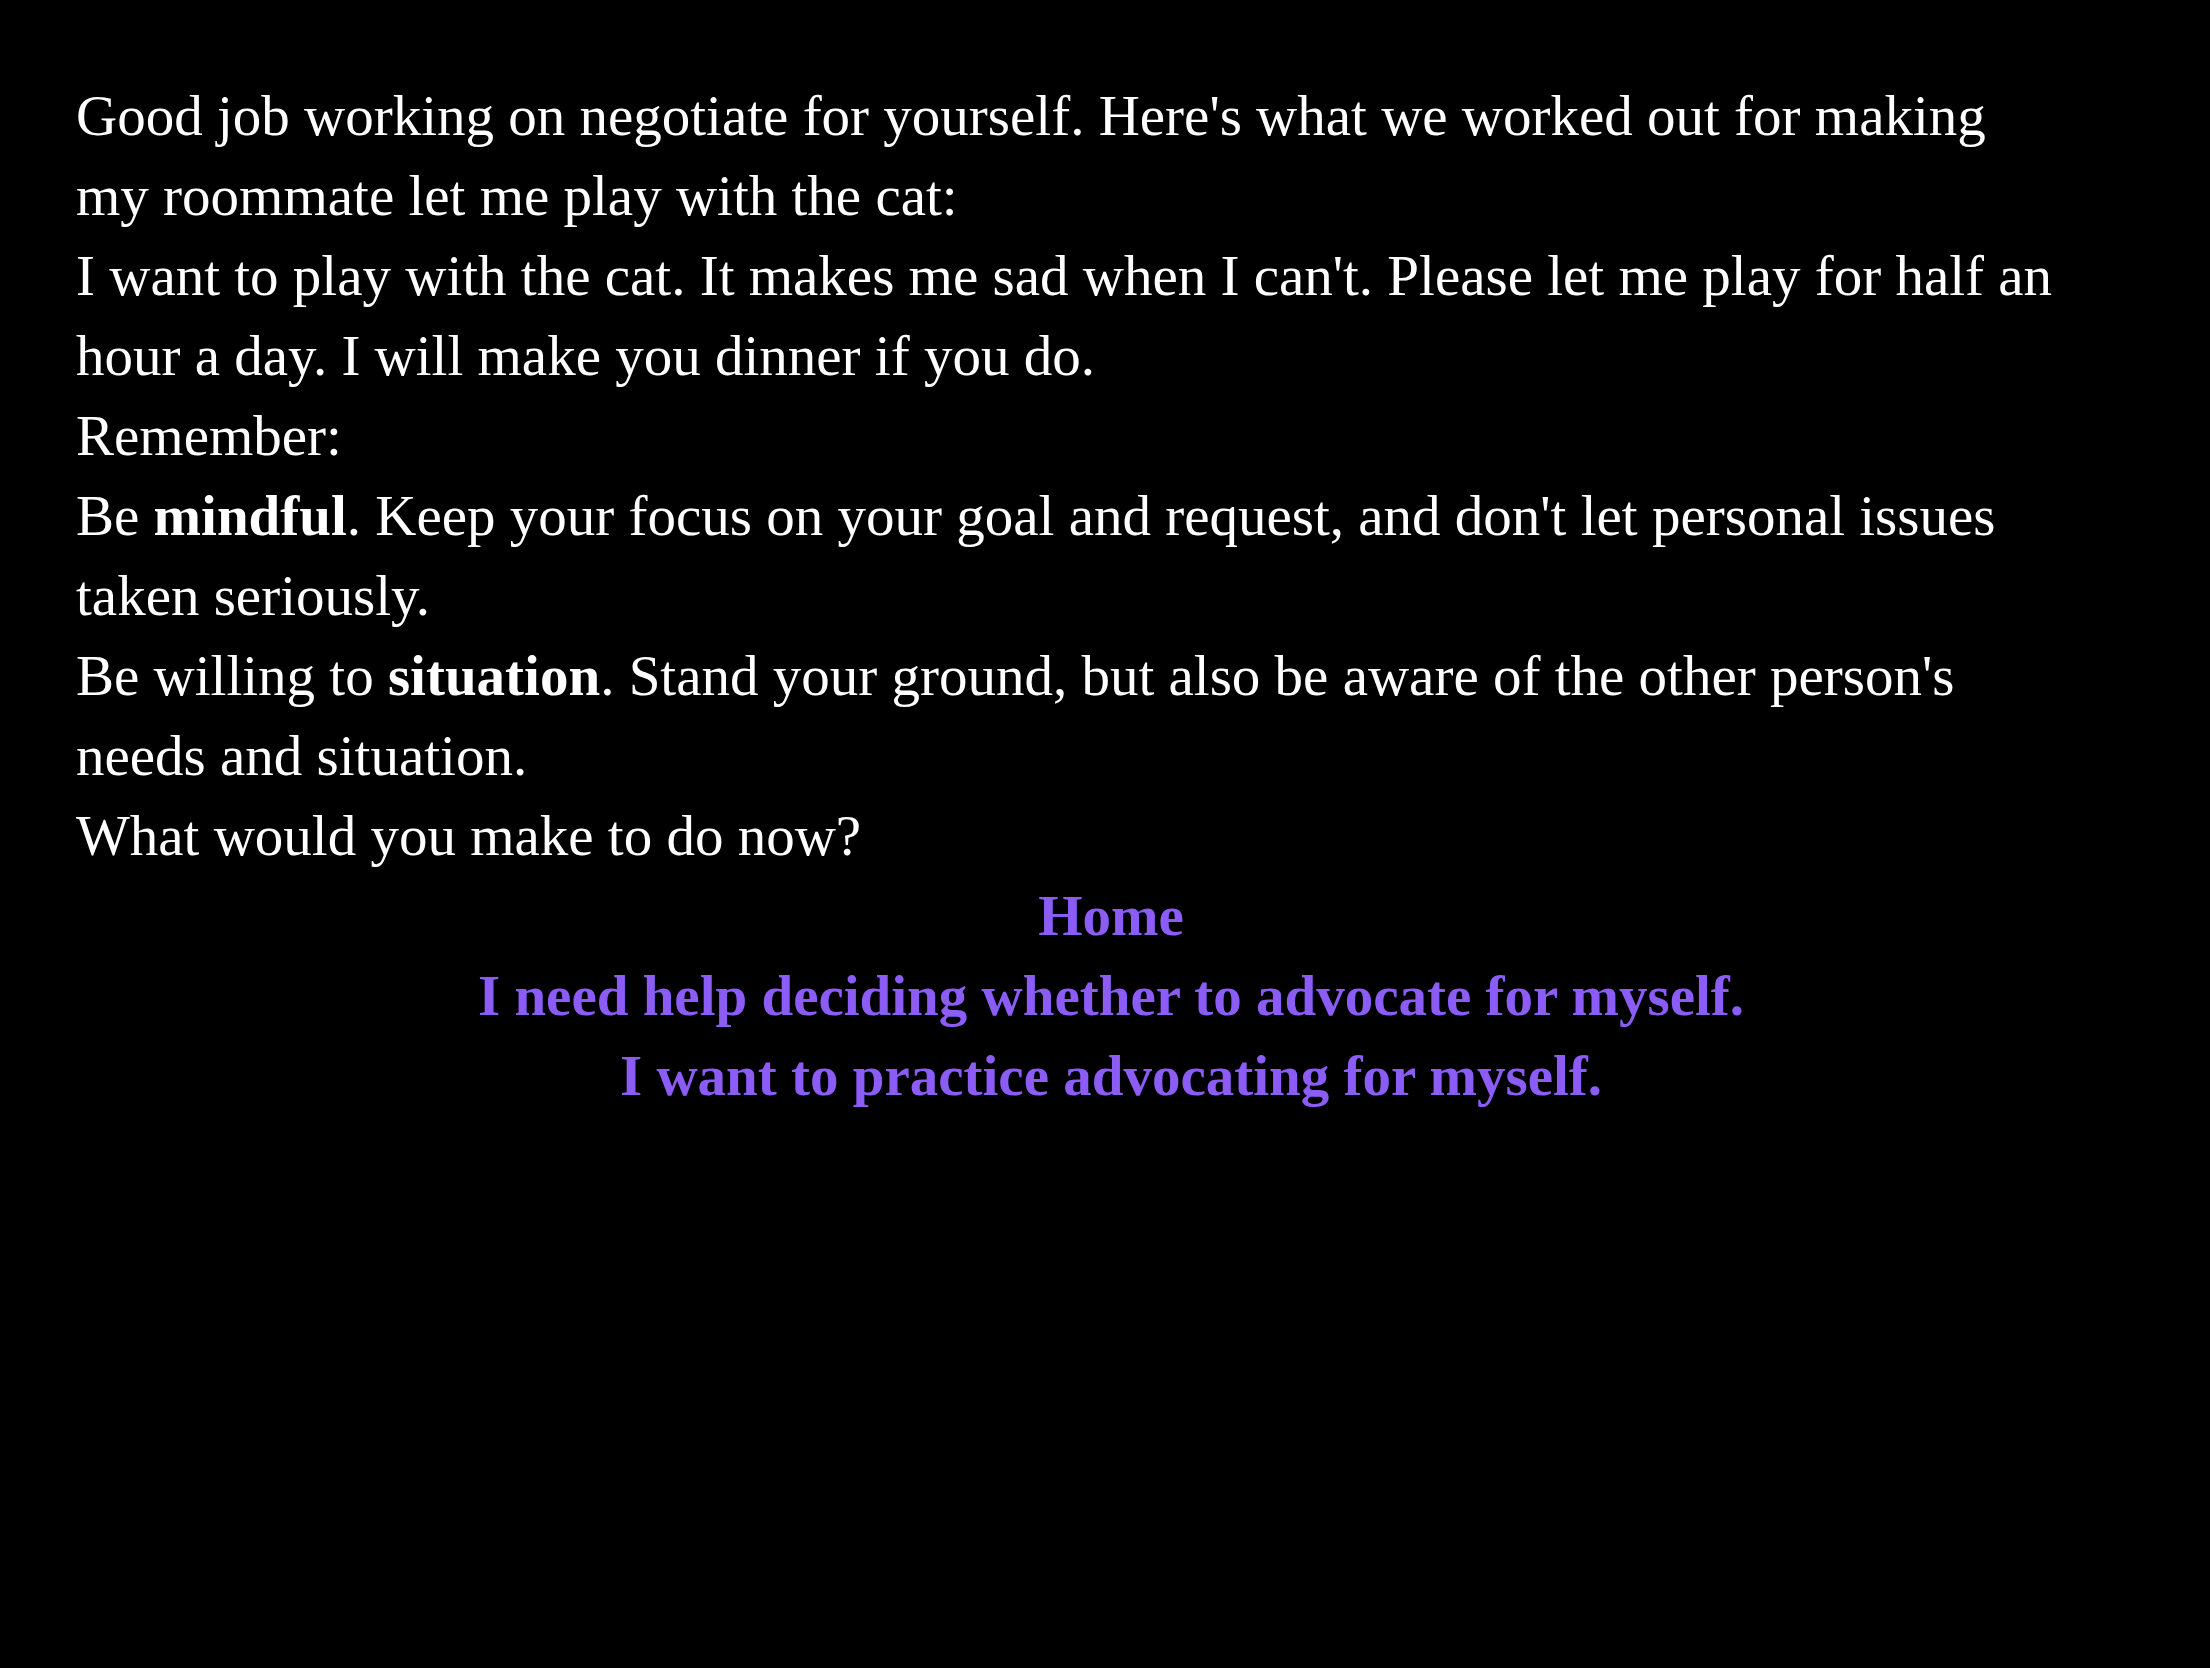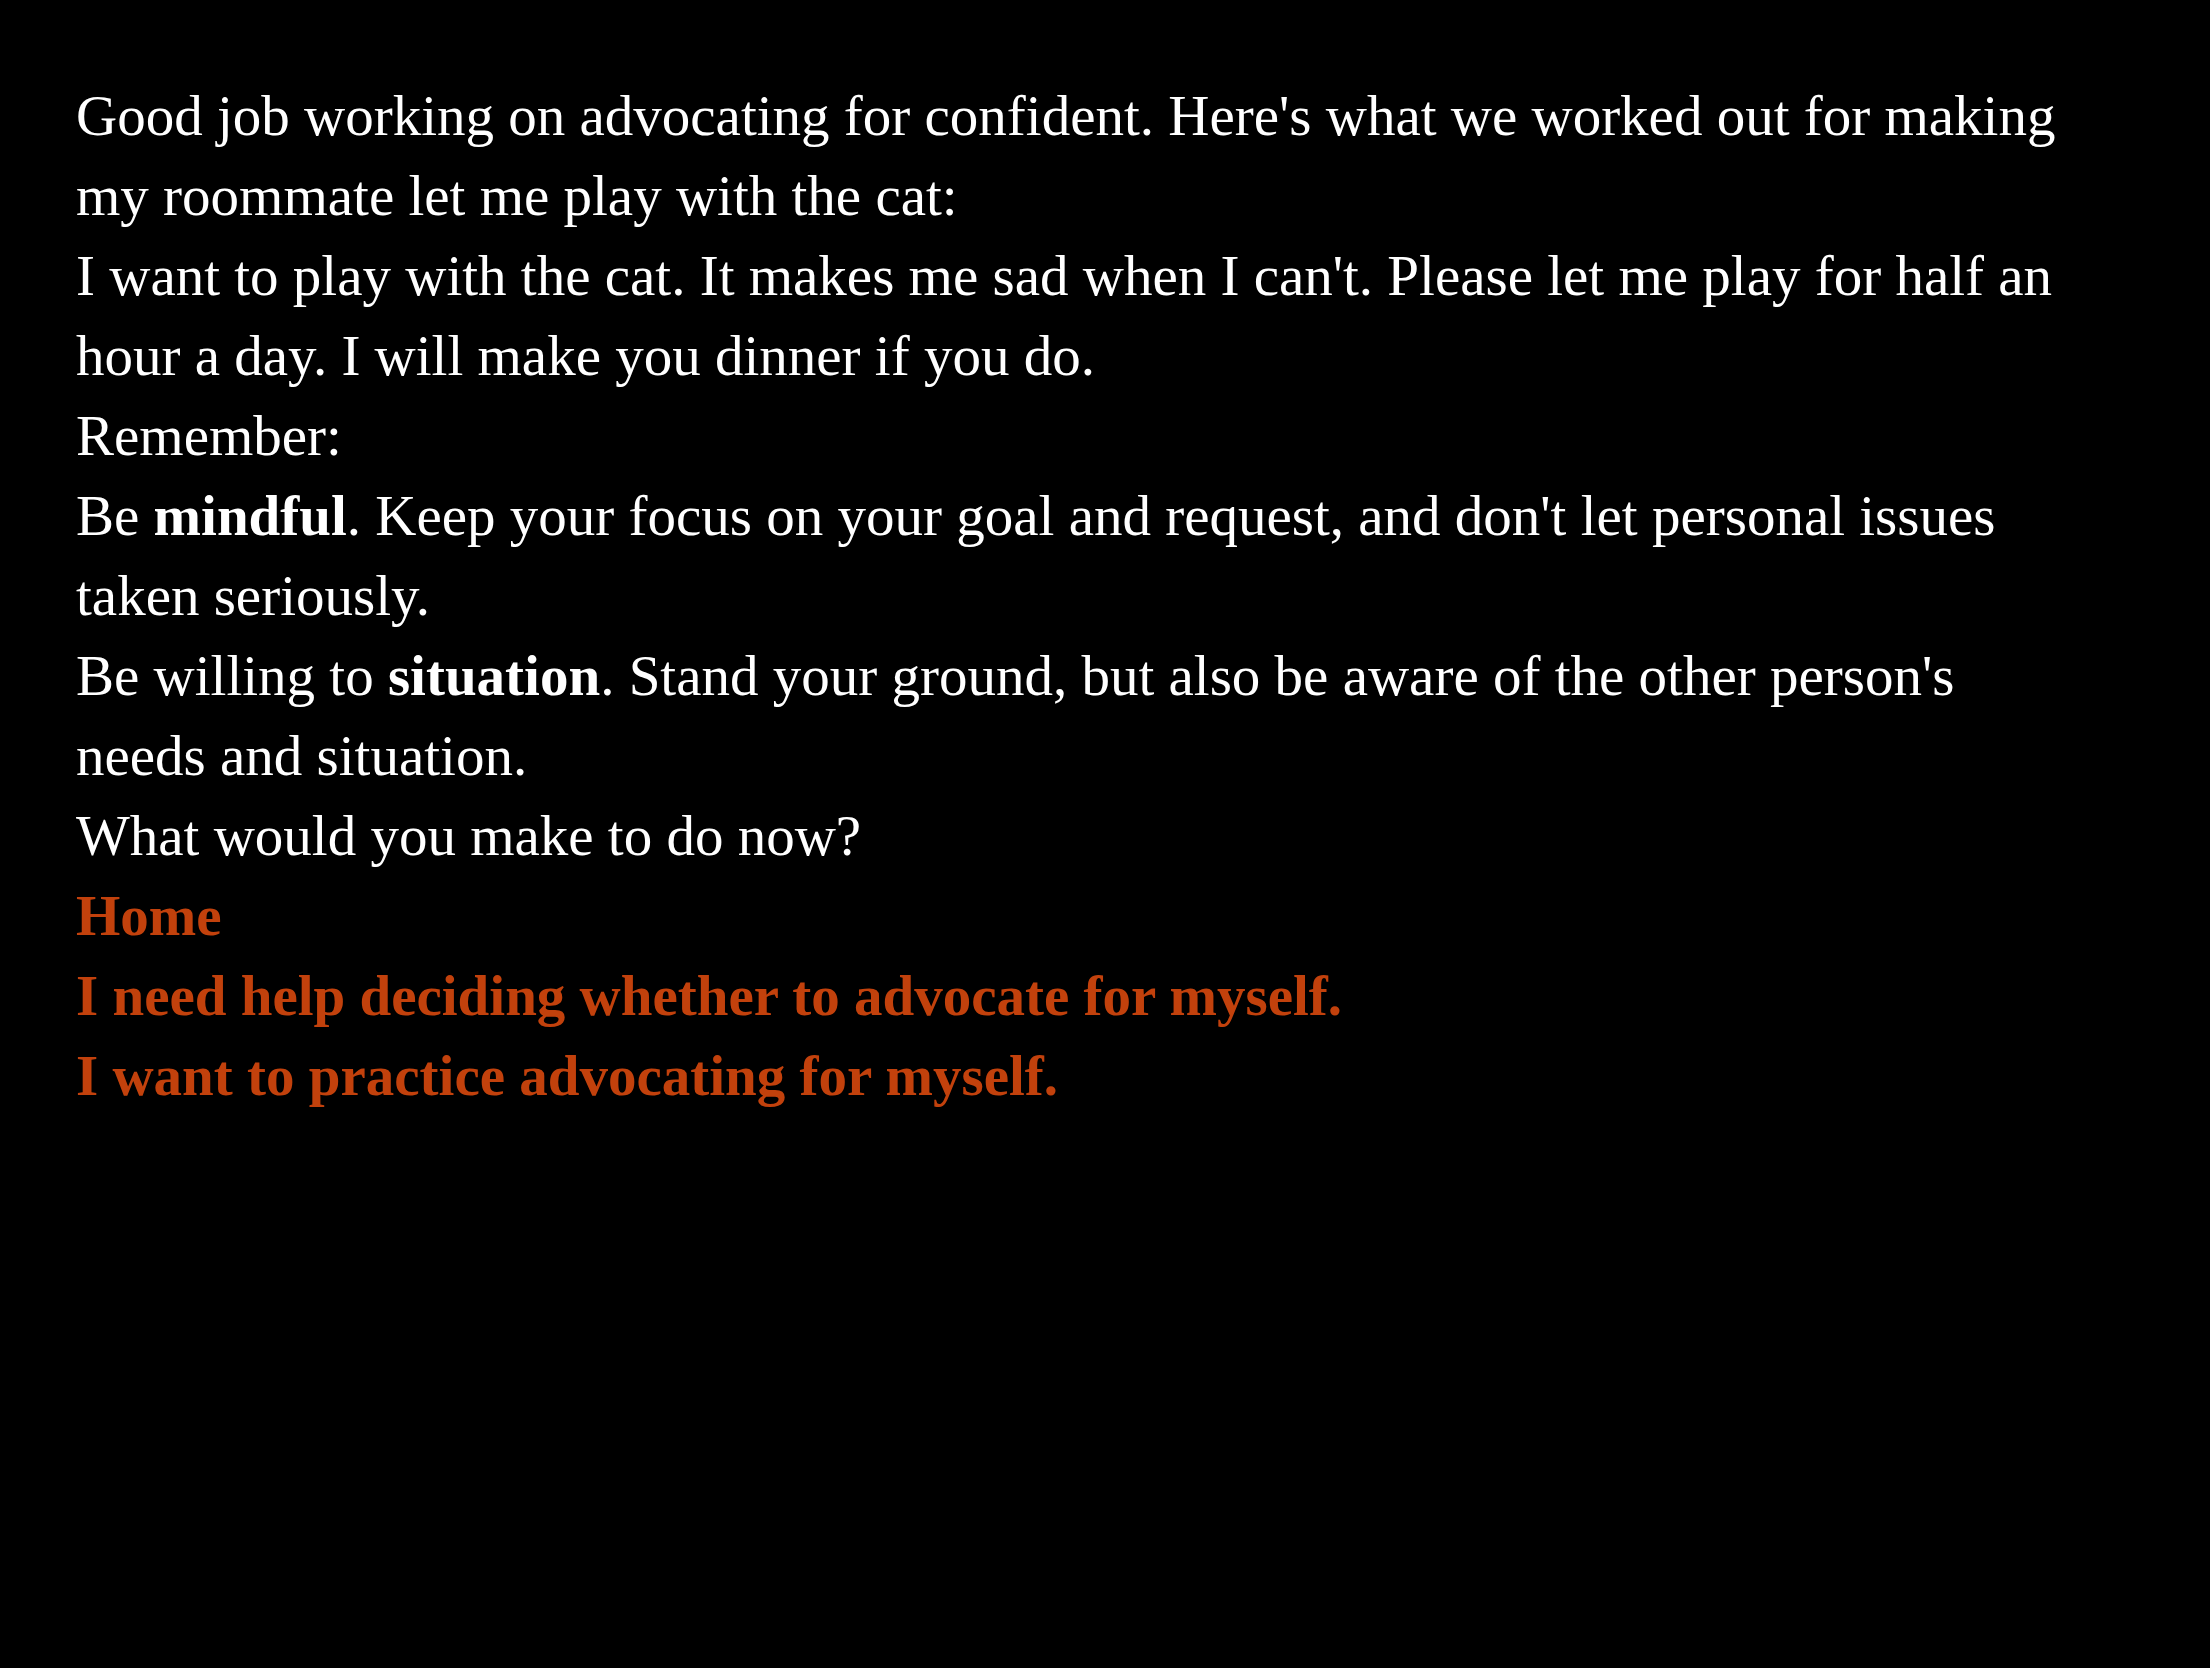--- a/index.html
+++ b/index.html
@@ -30,33 +30,34 @@
   }
   .line {
     display: block;
   }
   .emph {
     font-weight: bold;
     font-family: Liberation Serif, serif;
   }
   .choices a {
     display: block;
-    color: #c2410c;
+    color: #8b5cf6;
     font-weight: bold;
     text-decoration: none;
     cursor: pointer;
+    text-align: center;
   }
 </style>
 </head>
 <body>
 
 <main class="passage">
 
   <p>
-    <span class="line">Good job working on advocating for confident. Here's what we worked out for making</span>
+    <span class="line">Good job working on negotiate for yourself. Here's what we worked out for making</span>
     <span class="line">my roommate let me play with the cat:</span>
   </p>
 
   <p>
     <span class="line">I want to play with the cat. It makes me sad when I can't. Please let me play for half an</span>
     <span class="line">hour a day. I will make you dinner if you do.</span>
   </p>
 
   <p>
     <span class="line">Remember:</span>

